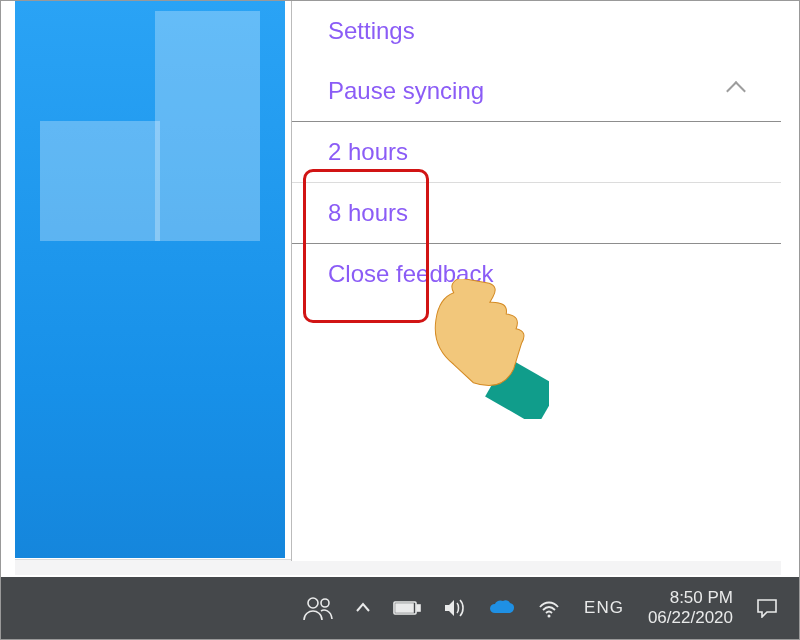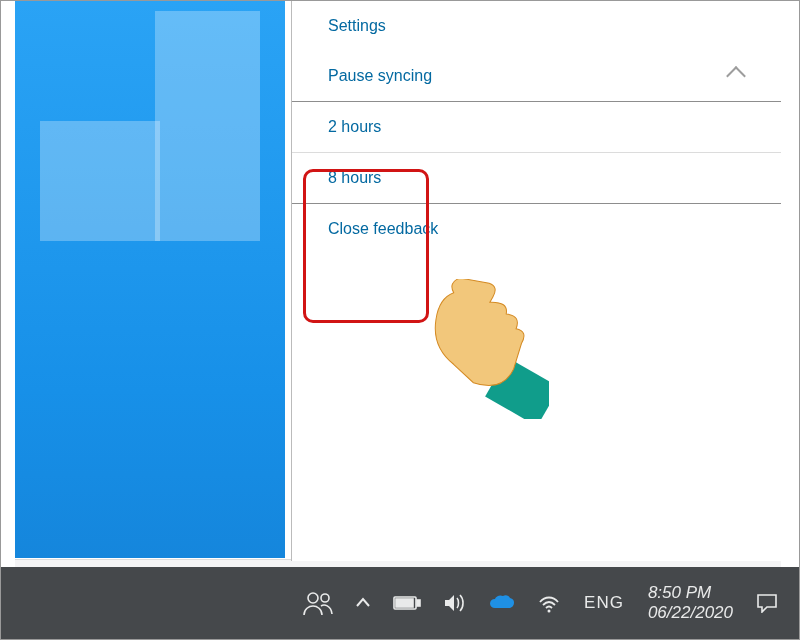--- a/index.html
+++ b/index.html
@@ -40,22 +40,22 @@
     position: absolute;
     left: 290px; right: 18px; top: 0; height: 560px;
     background: #ffffff;
     border-left: 1px solid #bbb;
   }
   .menu-item {
     display: flex;
     align-items: center;
     justify-content: space-between;
     padding: 16px 30px 16px 36px;
-    font-size: 16px;
-    color: #0369a1;
+    font-size: 24px;
+    color: #8b5cf6;
     cursor: pointer;
   }
   .menu-sep { height: 1px; background: #8d8d8d; margin: 0; }
   .chevron-up {
     width: 14px; height: 14px;
     border-right: 2px solid #9d9d9d;
     border-top: 2px solid #9d9d9d;
     transform: rotate(-45deg);
     margin-right: 8px;
   }
@@ -73,39 +73,39 @@
     position: absolute;
     left: 408px; top: 278px;
     width: 140px; height: 140px;
     pointer-events: none;
   }
 
   
   .taskbar {
     position: absolute;
     left: 0; right: 0; bottom: 0;
-    height: 72px;
+    height: 62px;
     background: #45484b;
     display: flex;
     align-items: center;
     justify-content: flex-end;
     padding: 0 10px 0 0;
     color: #e9eaea;
     font-size: 17px;
   }
   .taskbar .icon-slot {
     display: flex; align-items: center; justify-content: center;
     padding: 0 11px; height: 100%;
   }
   .taskbar svg { display: block; }
   .lang { padding: 0 12px; letter-spacing: 1px; }
   .clock {
     display: flex; flex-direction: column;
-    align-items: flex-start; justify-content: center;
-    line-height: 1.15; padding: 0 12px; font-size: 17px; font-style: italic;
+    align-items: flex-end; justify-content: center;
+    line-height: 1.15; padding: 0 12px; font-size: 17px;
   }
   .action-center { padding: 0 4px 0 10px; }
   .people-badge {
     display: flex; align-items: center;
     padding: 0 14px 0 4px;
   }
 
   
   .tray-strip {
     position: absolute;

